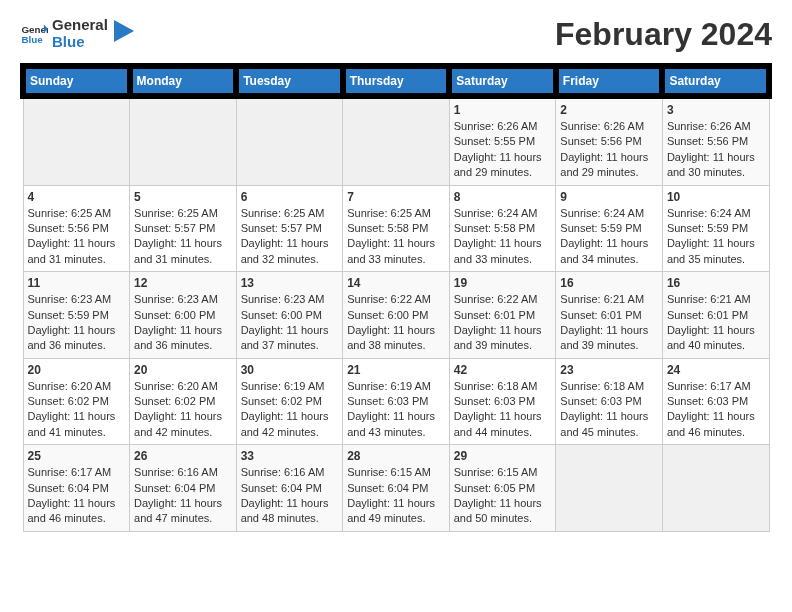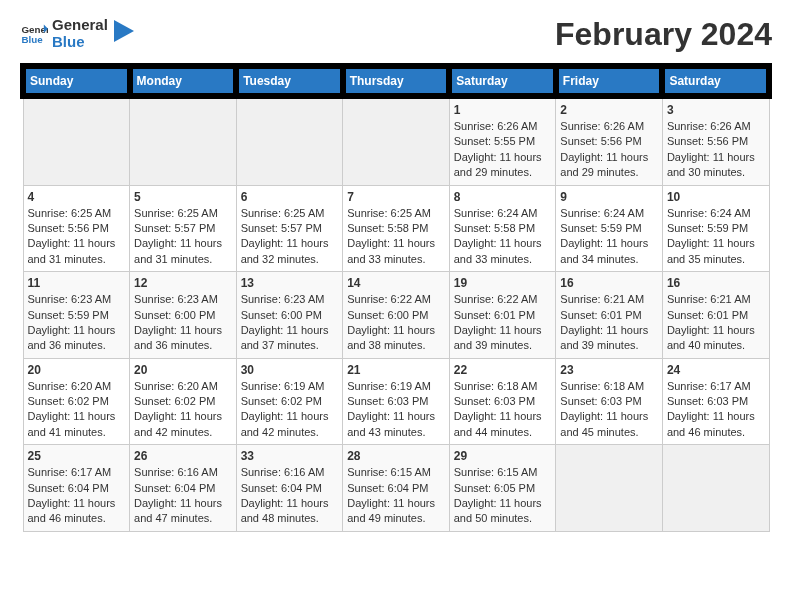--- a/index.html
+++ b/index.html
@@ -246,21 +246,21 @@
 Sunset: 6:02 PM
 Daylight: 11 hours and 42 minutes.</div>
         </td>
         <td>
           <span class="day-num">21</span>
           <div class="day-info" style="white-space: pre-line;">Sunrise: 6:19 AM
 Sunset: 6:03 PM
 Daylight: 11 hours and 43 minutes.</div>
         </td>
         <td>
-          <span class="day-num">22</span>
+          <span class="day-num">42</span>
           <div class="day-info" style="white-space: pre-line;">Sunrise: 6:18 AM
 Sunset: 6:03 PM
 Daylight: 11 hours and 44 minutes.</div>
         </td>
         <td>
           <span class="day-num">23</span>
           <div class="day-info" style="white-space: pre-line;">Sunrise: 6:18 AM
 Sunset: 6:03 PM
 Daylight: 11 hours and 45 minutes.</div>
         </td>

